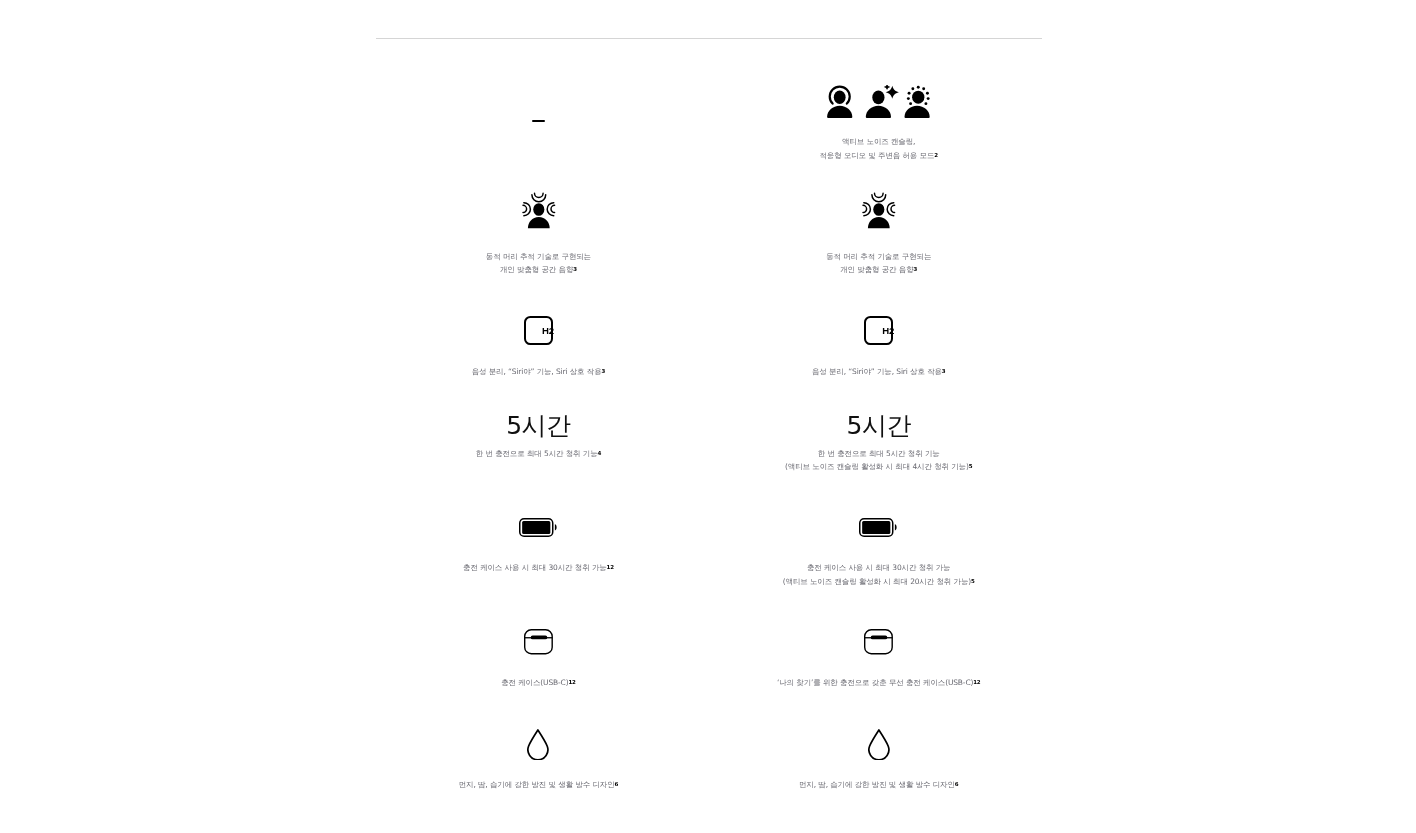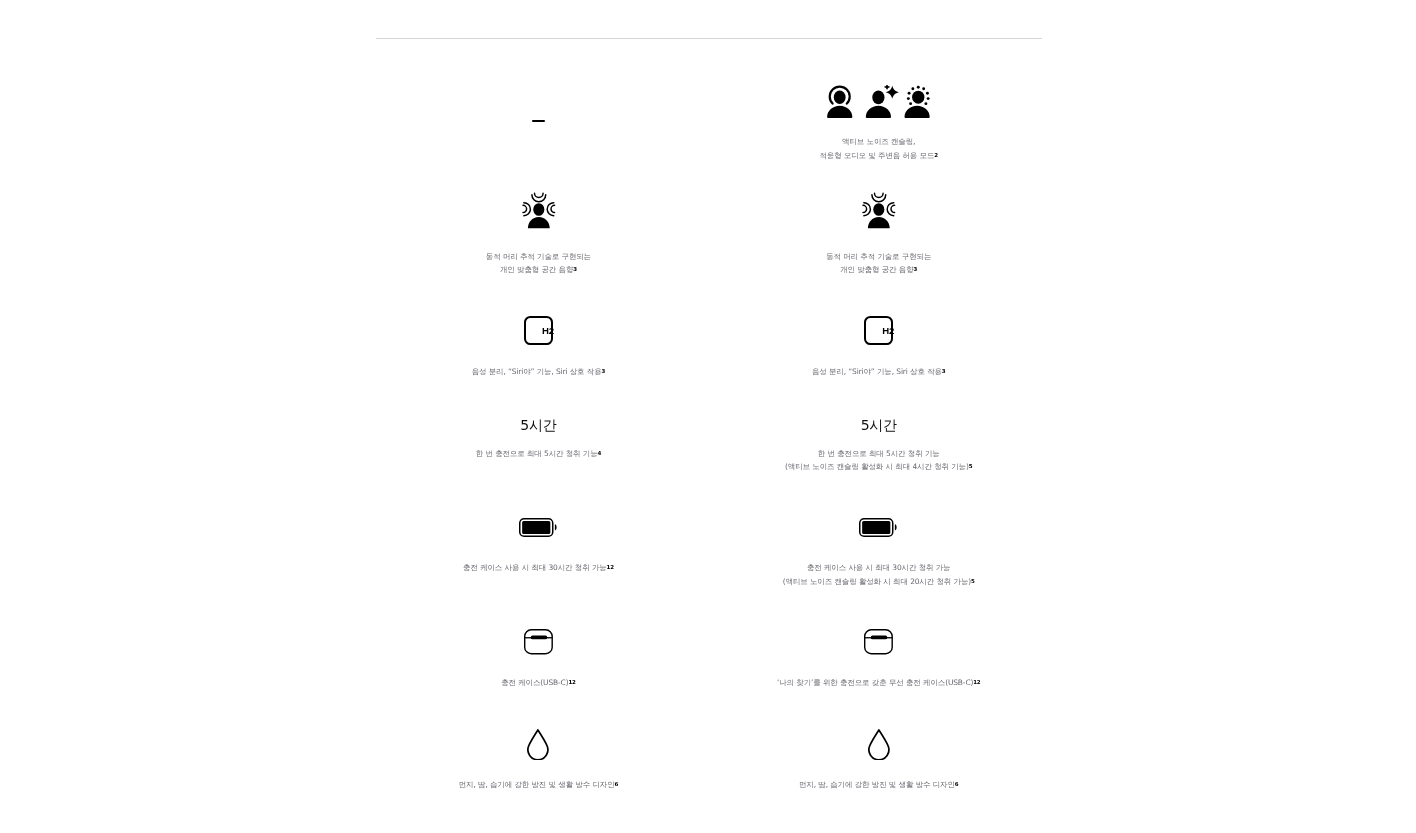--- a/index.html
+++ b/index.html
@@ -40,21 +40,21 @@
     font-size: 7.5px;
     line-height: 13.6px;
     color: #686870;
     letter-spacing: -0.02em;
     word-spacing: 0.15px;
     white-space: nowrap;
     font-weight: 400;
   }
   .headline {
     font-family: "DejaVu Sans", sans-serif;
-    font-size: 14px;
+    font-size: 25px;
     line-height: 21px;
     font-weight: 400;
     color: #101010;
     letter-spacing: -0.02em;
   }
   .chip {
     width: 28.7px; height: 29.1px; box-sizing: border-box;
     border: 2.2px solid #000; border-radius: 6.3px;
     display: flex; align-items: center; justify-content: center; padding-left: 19px;
   }

